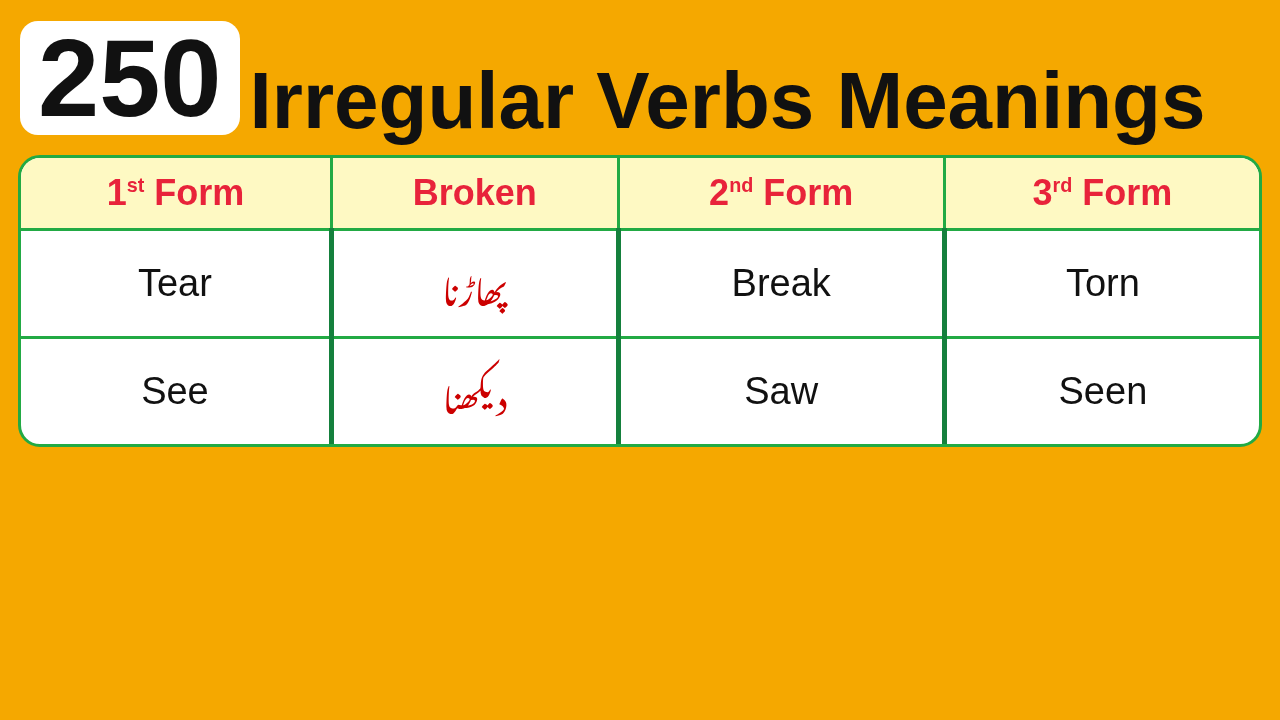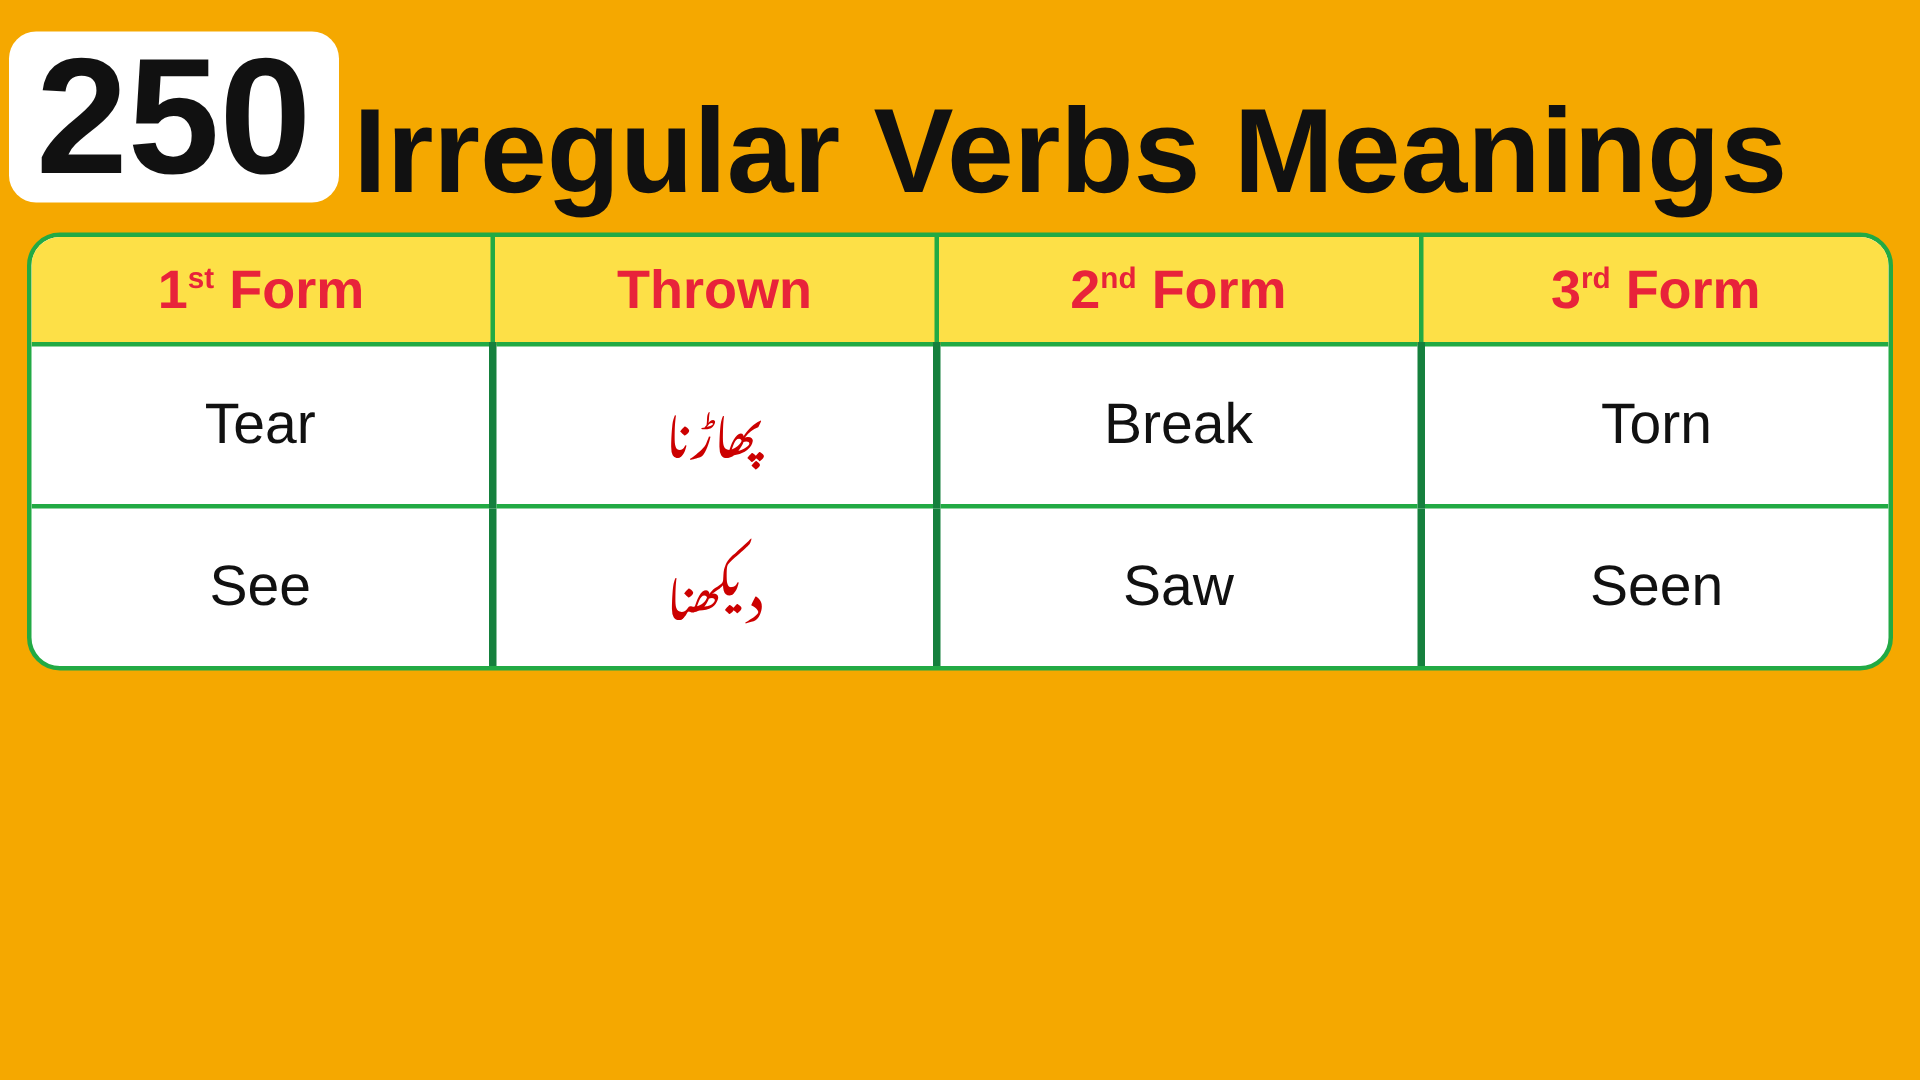--- a/index.html
+++ b/index.html
@@ -8,21 +8,21 @@
       width: 1280px;
       height: 720px;
       background-color: #F5A800;
       font-family: Arial, sans-serif;
       overflow: hidden;
     }
 
     .header {
       display: flex;
       align-items: center;
-      padding: 10px 30px 10px 6px;
+      padding: 10px 30px 10px 20px;
       height: 155px;
     }
 
     .number-badge {
       background-color: white;
       border-radius: 18px;
       padding: 2px 18px;
       margin-right: 10px;
     }
 
@@ -48,21 +48,21 @@
       overflow: hidden;
       border: 3px solid #22AA44;
     }
 
     table {
       width: 100%;
       border-collapse: collapse;
     }
 
     thead tr th {
-      background: #fde047;
+      background: #fef9c3;
       color: #E8233A;
       font-size: 36px;
       font-weight: 700;
       padding: 14px 10px;
       border-bottom: 3px solid #22AA44;
       border-right: 3px solid #22AA44;
       text-align: center;
     }
 
     thead tr th:last-child {
@@ -106,21 +106,21 @@
     <span>250</span>
   </div>
   <div class="header-title">Irregular Verbs Meanings</div>
 </div>
 
 <div class="table-wrapper">
   <table>
     <thead>
       <tr>
         <th>1<sup>st</sup> Form</th>
-        <th>Thrown</th>
+        <th>Broken</th>
         <th>2<sup>nd</sup> Form</th>
         <th>3<sup>rd</sup> Form</th>
       </tr>
     </thead>
     <tbody id="table-body">
     <tr>
           <td>Tear</td>
           <td class="urdu">پھاڑنا</td>
           <td>Break</td>
           <td>Torn</td>

